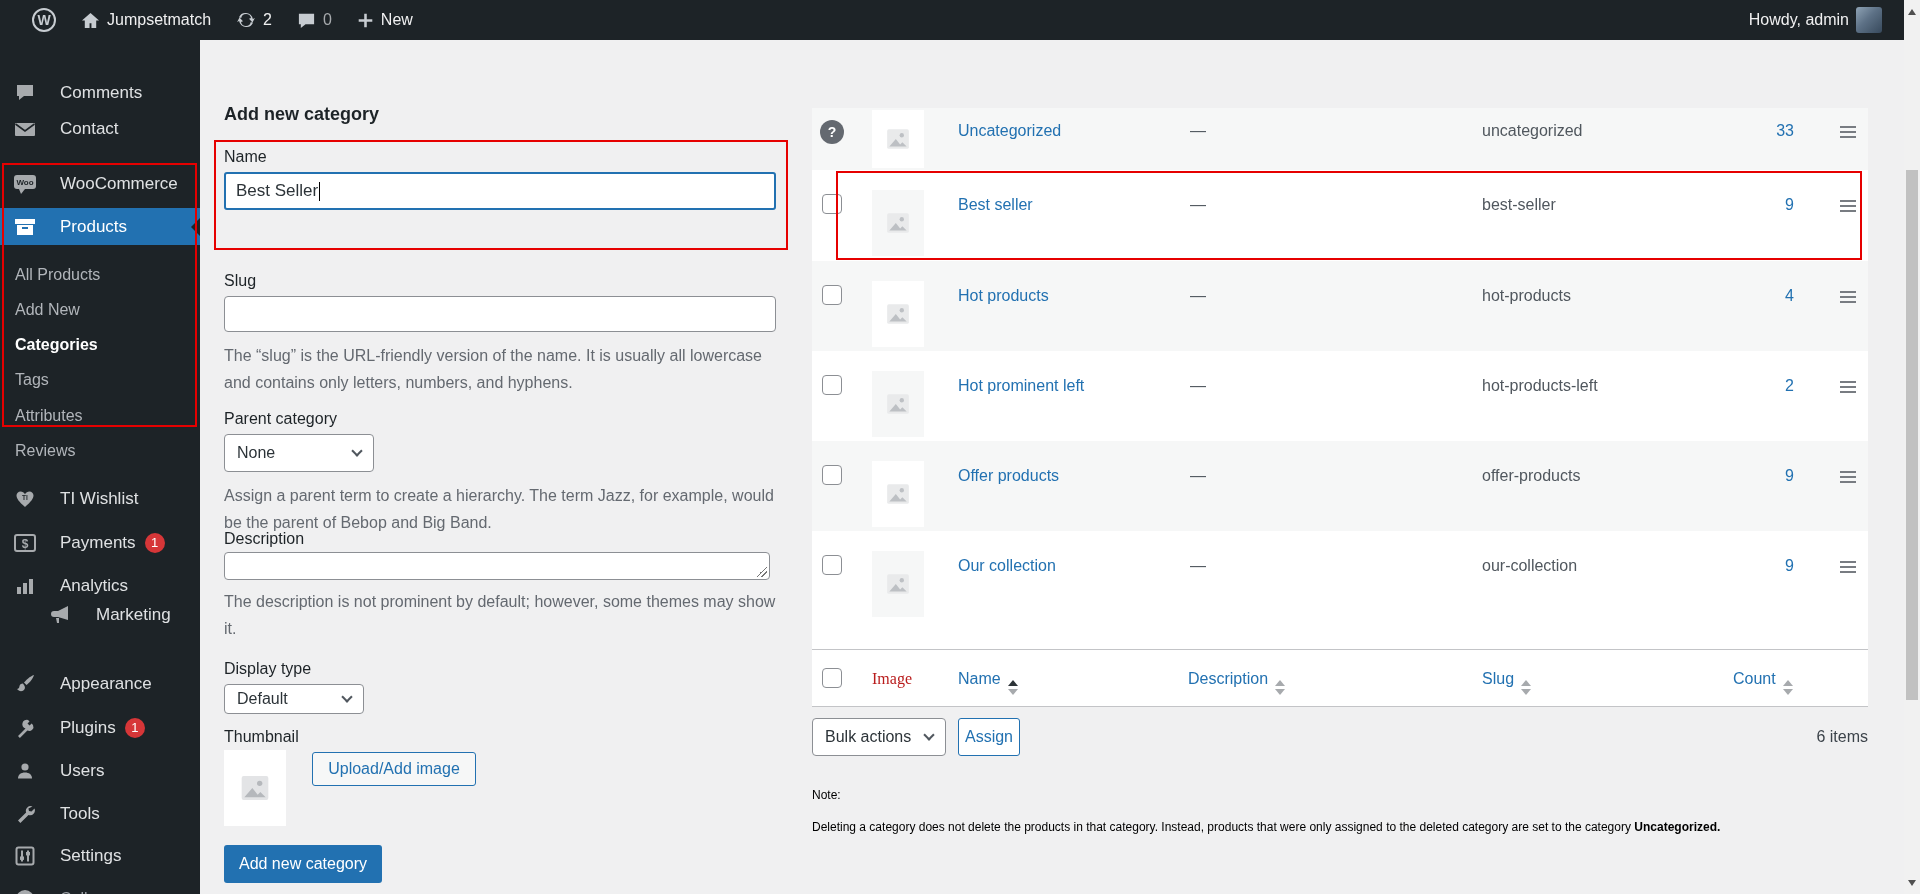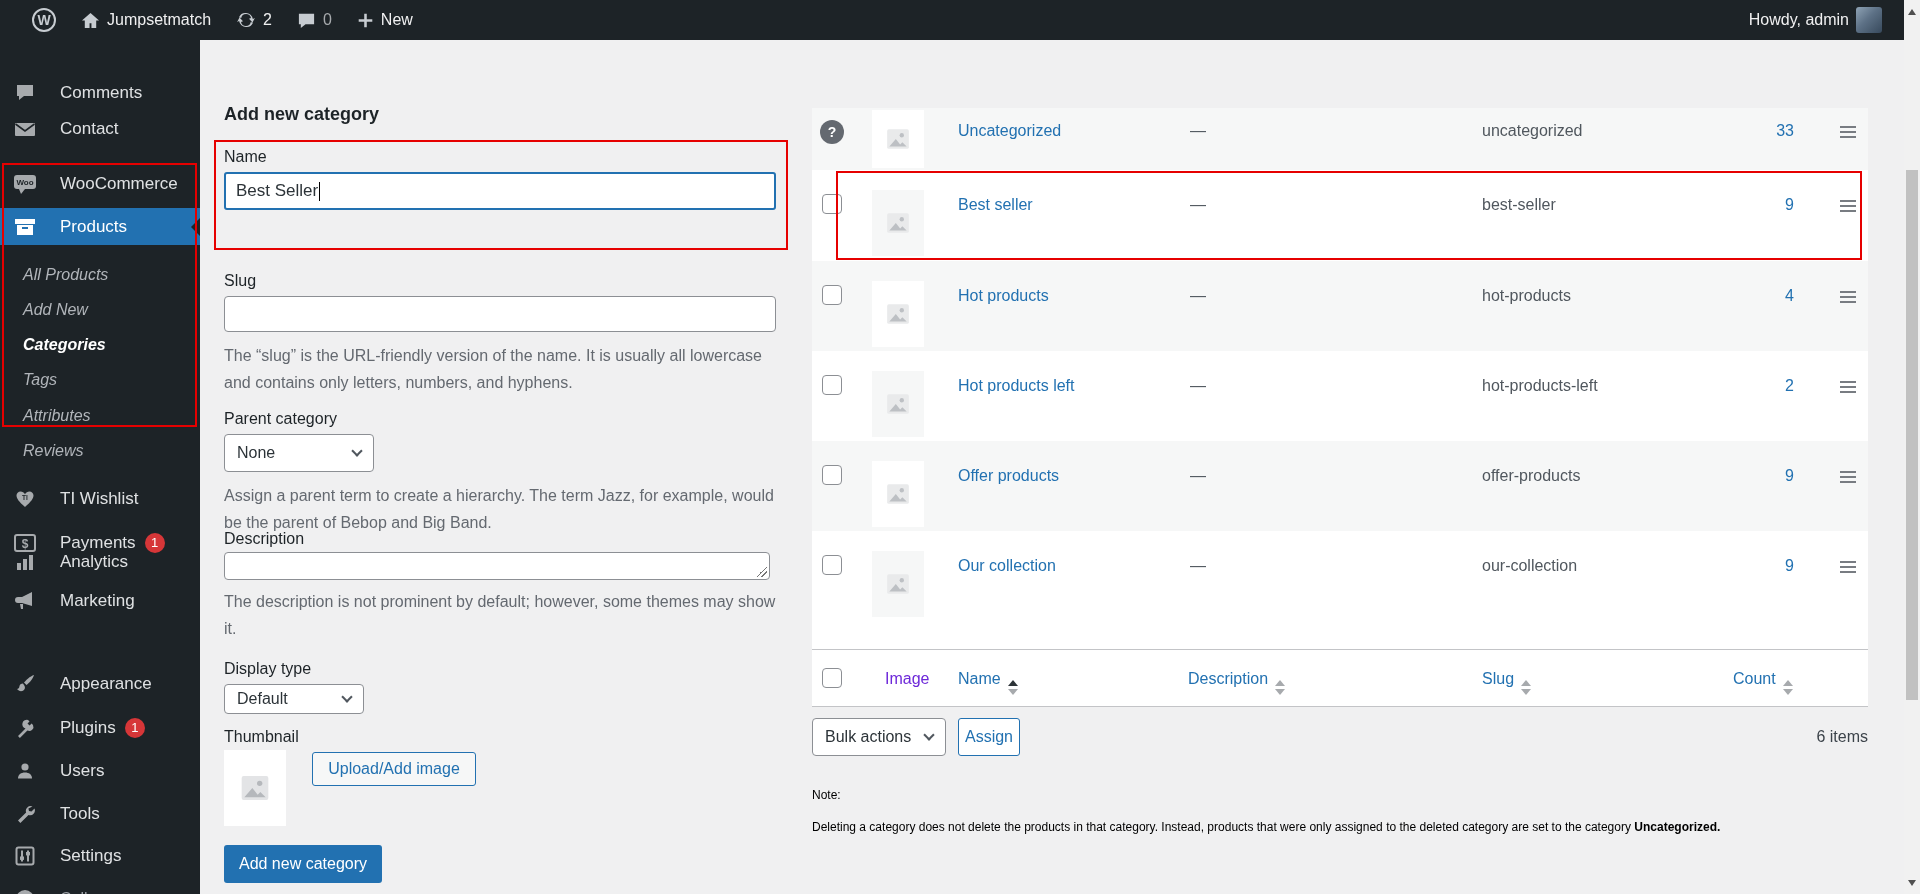--- a/index.html
+++ b/index.html
@@ -15,21 +15,21 @@
   .muted{color:#a7aaad;}
   .avatar{width:26px;height:26px;border-radius:3px;background:linear-gradient(135deg,#8fa3b5 0%,#5d7186 45%,#37495c 100%);}
 
   
   .sbar{position:absolute;left:0;top:40px;width:200px;height:854px;background:#1d2327;}
   .mi{position:absolute;left:0;width:200px;height:37px;display:flex;align-items:center;color:#dfe1e3;font-size:17px;cursor:pointer;}
   .mi .ic{width:24px;height:24px;margin:0 23px 0 13px;display:flex;align-items:center;justify-content:center;flex:none;}
   .mi.act{background:#2271b1;color:#fff;}
   .mi.act:after{content:"";position:absolute;right:0;top:50%;margin-top:-9px;border:9px solid transparent;border-right:9px solid #1d2327;}
   .mi.dim{color:#9ca1a7;font-size:16px;}
-  .smi{position:absolute;left:0;width:200px;height:31px;display:flex;align-items:center;padding-left:23px;color:#b1b5ba;font-size:16px;cursor:pointer;font-style:italic;}
+  .smi{position:absolute;left:0;width:200px;height:31px;display:flex;align-items:center;padding-left:15px;color:#b1b5ba;font-size:16px;cursor:pointer;}
   .smi.cur{color:#fff;font-weight:bold;}
   .badge{display:inline-block;min-width:20px;height:20px;border-radius:50%;background:#d63638;color:#fff;font-size:13px;line-height:20px;text-align:center;margin-left:9px;}
 
   
   .rbox{position:absolute;border:2px solid #e60000;pointer-events:none;z-index:50;}
 
   
   .content{position:absolute;left:200px;top:40px;width:1704px;height:854px;background:#f0f0f1;}
   .phead{position:absolute;left:0;top:0;width:1704px;height:70px;background:#fff;border-bottom:1px solid #dcdcde;}
   .ptitle{position:absolute;left:50px;top:23px;font-size:17px;font-weight:bold;color:#1d2327;}
@@ -194,32 +194,32 @@
       <span class="ic">
           <svg width="22" height="20" viewBox="0 0 22 20">
             <rect x="1" y="2" width="20" height="16" rx="2" fill="none" stroke="#a7aaad" stroke-width="2"></rect>
             <text x="11" y="14.5" text-anchor="middle" font-size="12" font-weight="bold" fill="#a7aaad" font-family="Liberation Sans,sans-serif">$</text>
           </svg>
         </span>
       <span>Payments</span>
       <span class="badge">1</span>
     </div>
 
-    <div class="mi" style="top:503px;">
+    <div class="mi" style="top:527px;">
       <span class="ic">
           <svg width="20" height="20" viewBox="0 0 20 20">
             <rect x="2" y="11" width="4" height="7" fill="#a7aaad"></rect>
             <rect x="8" y="7" width="4" height="11" fill="#a7aaad"></rect>
             <rect x="14" y="3" width="4" height="15" fill="#a7aaad"></rect>
           </svg>
         </span>
       <span>Analytics</span>
     </div>
 
-    <div class="mi" style="top:542px;">
+    <div class="mi" style="top:556px;padding-left:36px;">
       <span class="ic">
           <svg width="22" height="20" viewBox="0 0 22 20">
             <path fill="#a7aaad" d="M18 1v14l-10-3H4a3 3 0 010-6h4zM6 13h3v5H7z"></path>
           </svg>
         </span>
       <span>Marketing</span>
     </div>
 
     <div class="mi" style="top:625px;">
       <span class="ic">
@@ -398,21 +398,21 @@
 
       <div class="trow w" style="top:243px;height:90px;">
         <span class="cb" style="left:10px;top:24px;"></span>
         <span class="thumbbox" style="top:20px;">
             <svg width="26" height="26" viewBox="0 0 24 24">
               <rect x="2" y="3" width="20" height="18" rx="1.5" fill="#e9eaeb"></rect>
               <circle cx="15.5" cy="8.5" r="2" fill="#bdc0c4"></circle>
               <path d="M4 19l6-7 4 5 2-2 4 4z" fill="#bdc0c4"></path>
             </svg>
           </span>
-        <a class="link abs" style="left:146px;top:26px;">Hot products left</a>
+        <a class="link abs" style="left:146px;top:26px;">Hot prominent left</a>
         <span class="gtxt abs" style="left:378px;top:26px;">—</span>
         <span class="gtxt abs" style="left:670px;top:26px;">hot-products-left</span>
         <a class="link abs" style="left:870px;top:26px;width:112px;text-align:right;">2</a>
         <span class="burger" style="top:30px;">
             <i style="top:0;"></i>
             <i style="top:5px;"></i>
             <i style="top:10px;"></i>
           </span>
       </div>
 
@@ -451,21 +451,21 @@
         <a class="link abs" style="left:870px;top:26px;width:112px;text-align:right;">9</a>
         <span class="burger" style="top:30px;">
             <i style="top:0;"></i>
             <i style="top:5px;"></i>
             <i style="top:10px;"></i>
           </span>
       </div>
 
       <div class="fthead">
         <span class="cb" style="left:10px;top:18px;"></span>
-        <span class="abs" style="left:73px;top:20px;font-size:16px;color:#6d28d9;">Image</span>
+        <span class="abs" style="left:60px;top:20px;font-size:16px;color:#b91c1c;font-family:Liberation Serif, serif;">Image</span>
         <span class="abs" style="left:146px;top:20px;"><a class="link">Name</a><span class="sorters">
               <span class="tri-u on"></span>
               <span class="tri-d"></span>
             </span></span>
         <span class="abs" style="left:376px;top:20px;"><a class="link">Description</a><span class="sorters">
               <span class="tri-u"></span>
               <span class="tri-d"></span>
             </span></span>
         <span class="abs" style="left:670px;top:20px;"><a class="link">Slug</a><span class="sorters">
               <span class="tri-u"></span>

